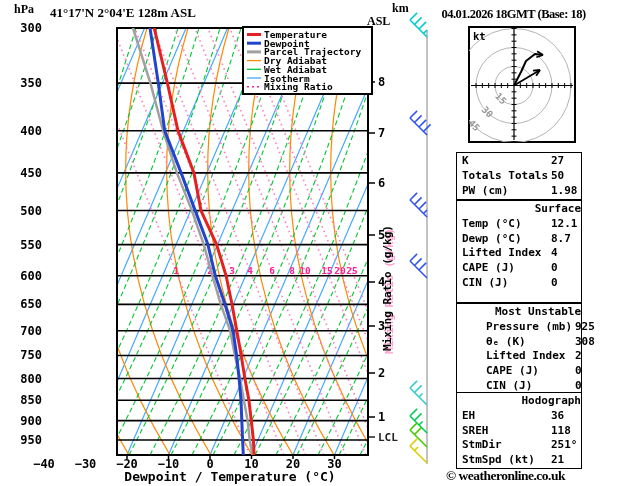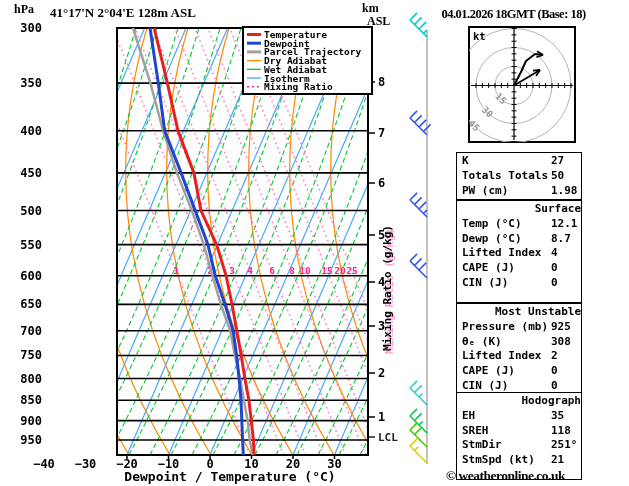--- a/index.html
+++ b/index.html
@@ -2,21 +2,21 @@
 <html><head>
 <meta charset="utf-8">
 <style>
   html,body{margin:0;padding:0;background:#fff;}
   #page{position:relative;width:629px;height:486px;background:#fff;overflow:hidden;
         font-family:"DejaVu Sans Mono","Liberation Mono",monospace;color:#000;}
   .abs{position:absolute;}
   .b{font-weight:bold;font-family:Liberation Serif, serif;}
   #title{left:50px;top:5px;font-size:13px;}
   #hpa{left:14px;top:2px;font-size:12px;}
-  #kmlbl{left:362px;top:1px;font-size:12px;}
+  #kmlbl{left:392px;top:1px;font-size:12px;}
   #asllbl{left:367px;top:14px;font-size:12px;}
   #datetime{left:398px;top:7px;width:231px;text-align:center;font-size:12.5px;letter-spacing:-0.5px;}
   #copyright{left:446px;top:468px;font-size:13.5px;letter-spacing:-0.5px;}
   #chartwrap{left:0;top:0;width:629px;height:486px;}
   .stat-box{position:absolute;left:456px;width:126px;border:1.5px solid #000;background:#fff;
             font-size:11px;font-weight:bold;box-sizing:border-box;padding-top:1px;}
   .stat-title{text-align:right;height:14.8px;line-height:14.8px;}
   .stat-row{position:relative;height:14.8px;line-height:14.8px;padding-left:5px;}
   .stat-val{position:absolute;left:94px;top:0;}
 </style>
@@ -339,31 +339,31 @@
         <div class="stat-row"><span>PW (cm)</span><span class="stat-val">1.98</span></div>
       </div>
       <div class="stat-box" style="top: 200px; height: 103px;">
         <div class="stat-title">Surface</div>
         <div class="stat-row"><span>Temp (°C)</span><span class="stat-val">12.1</span></div>
         <div class="stat-row"><span>Dewp (°C)</span><span class="stat-val">8.7</span></div>
         <div class="stat-row"><span>Lifted Index</span><span class="stat-val">4</span></div>
         <div class="stat-row"><span>CAPE (J)</span><span class="stat-val">0</span></div>
         <div class="stat-row"><span>CIN (J)</span><span class="stat-val">0</span></div>
       </div>
-      <div class="stat-box" style="top: 303px; height: 93px;">
+      <div class="stat-box" style="top: 303px; height: 93px; padding-left: 24px;">
         <div class="stat-title">Most Unstable</div>
         <div class="stat-row"><span>Pressure (mb)</span><span class="stat-val">925</span></div>
         <div class="stat-row"><span>θₑ (K)</span><span class="stat-val">308</span></div>
         <div class="stat-row"><span>Lifted Index</span><span class="stat-val">2</span></div>
         <div class="stat-row"><span>CAPE (J)</span><span class="stat-val">0</span></div>
         <div class="stat-row"><span>CIN (J)</span><span class="stat-val">0</span></div>
       </div>
-      <div class="stat-box" style="top: 392px; height: 88px;">
+      <div class="stat-box" style="top: 392px; height: 77px;">
         <div class="stat-title">Hodograph</div>
-        <div class="stat-row"><span>EH</span><span class="stat-val">35</span></div>
+        <div class="stat-row"><span>EH</span><span class="stat-val">36</span></div>
         <div class="stat-row"><span>SREH</span><span class="stat-val">118</span></div>
         <div class="stat-row"><span>StmDir</span><span class="stat-val">251°</span></div>
         <div class="stat-row"><span>StmSpd (kt)</span><span class="stat-val">21</span></div>
       </div>
     </div>
 
   <div class="abs b" id="copyright">© weatheronline.co.uk</div>
 </div>
 
 </body></html>

